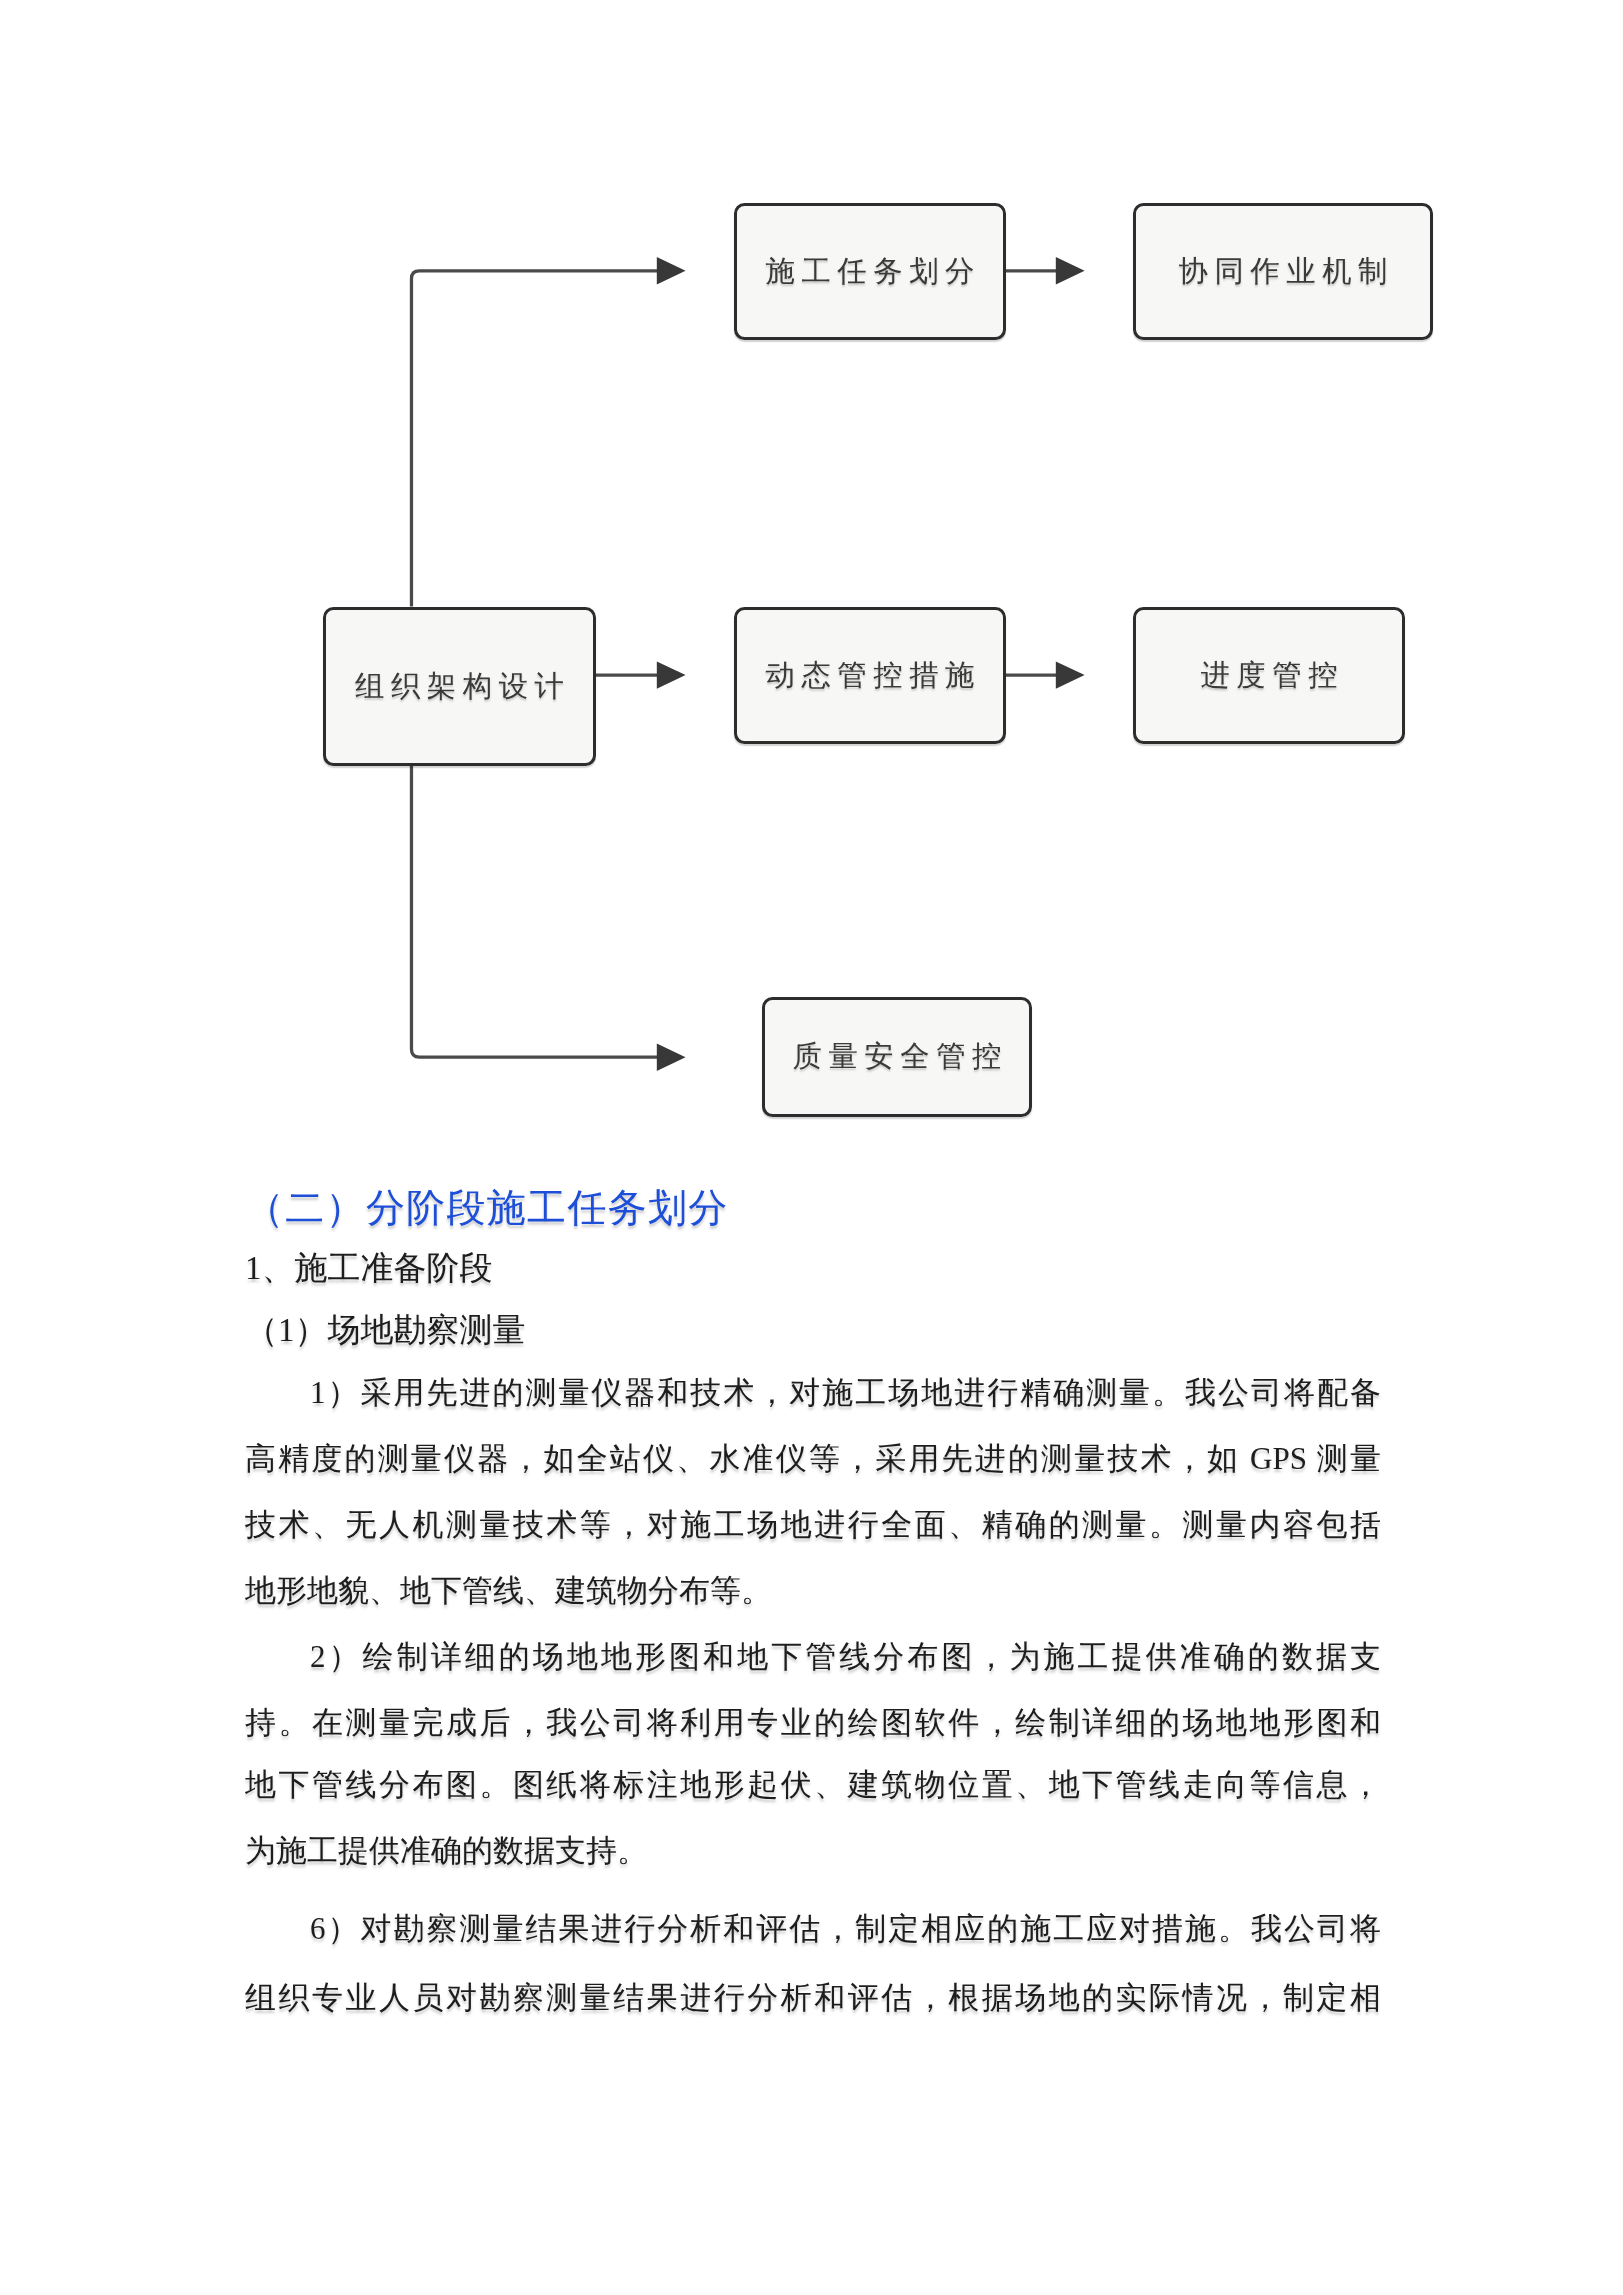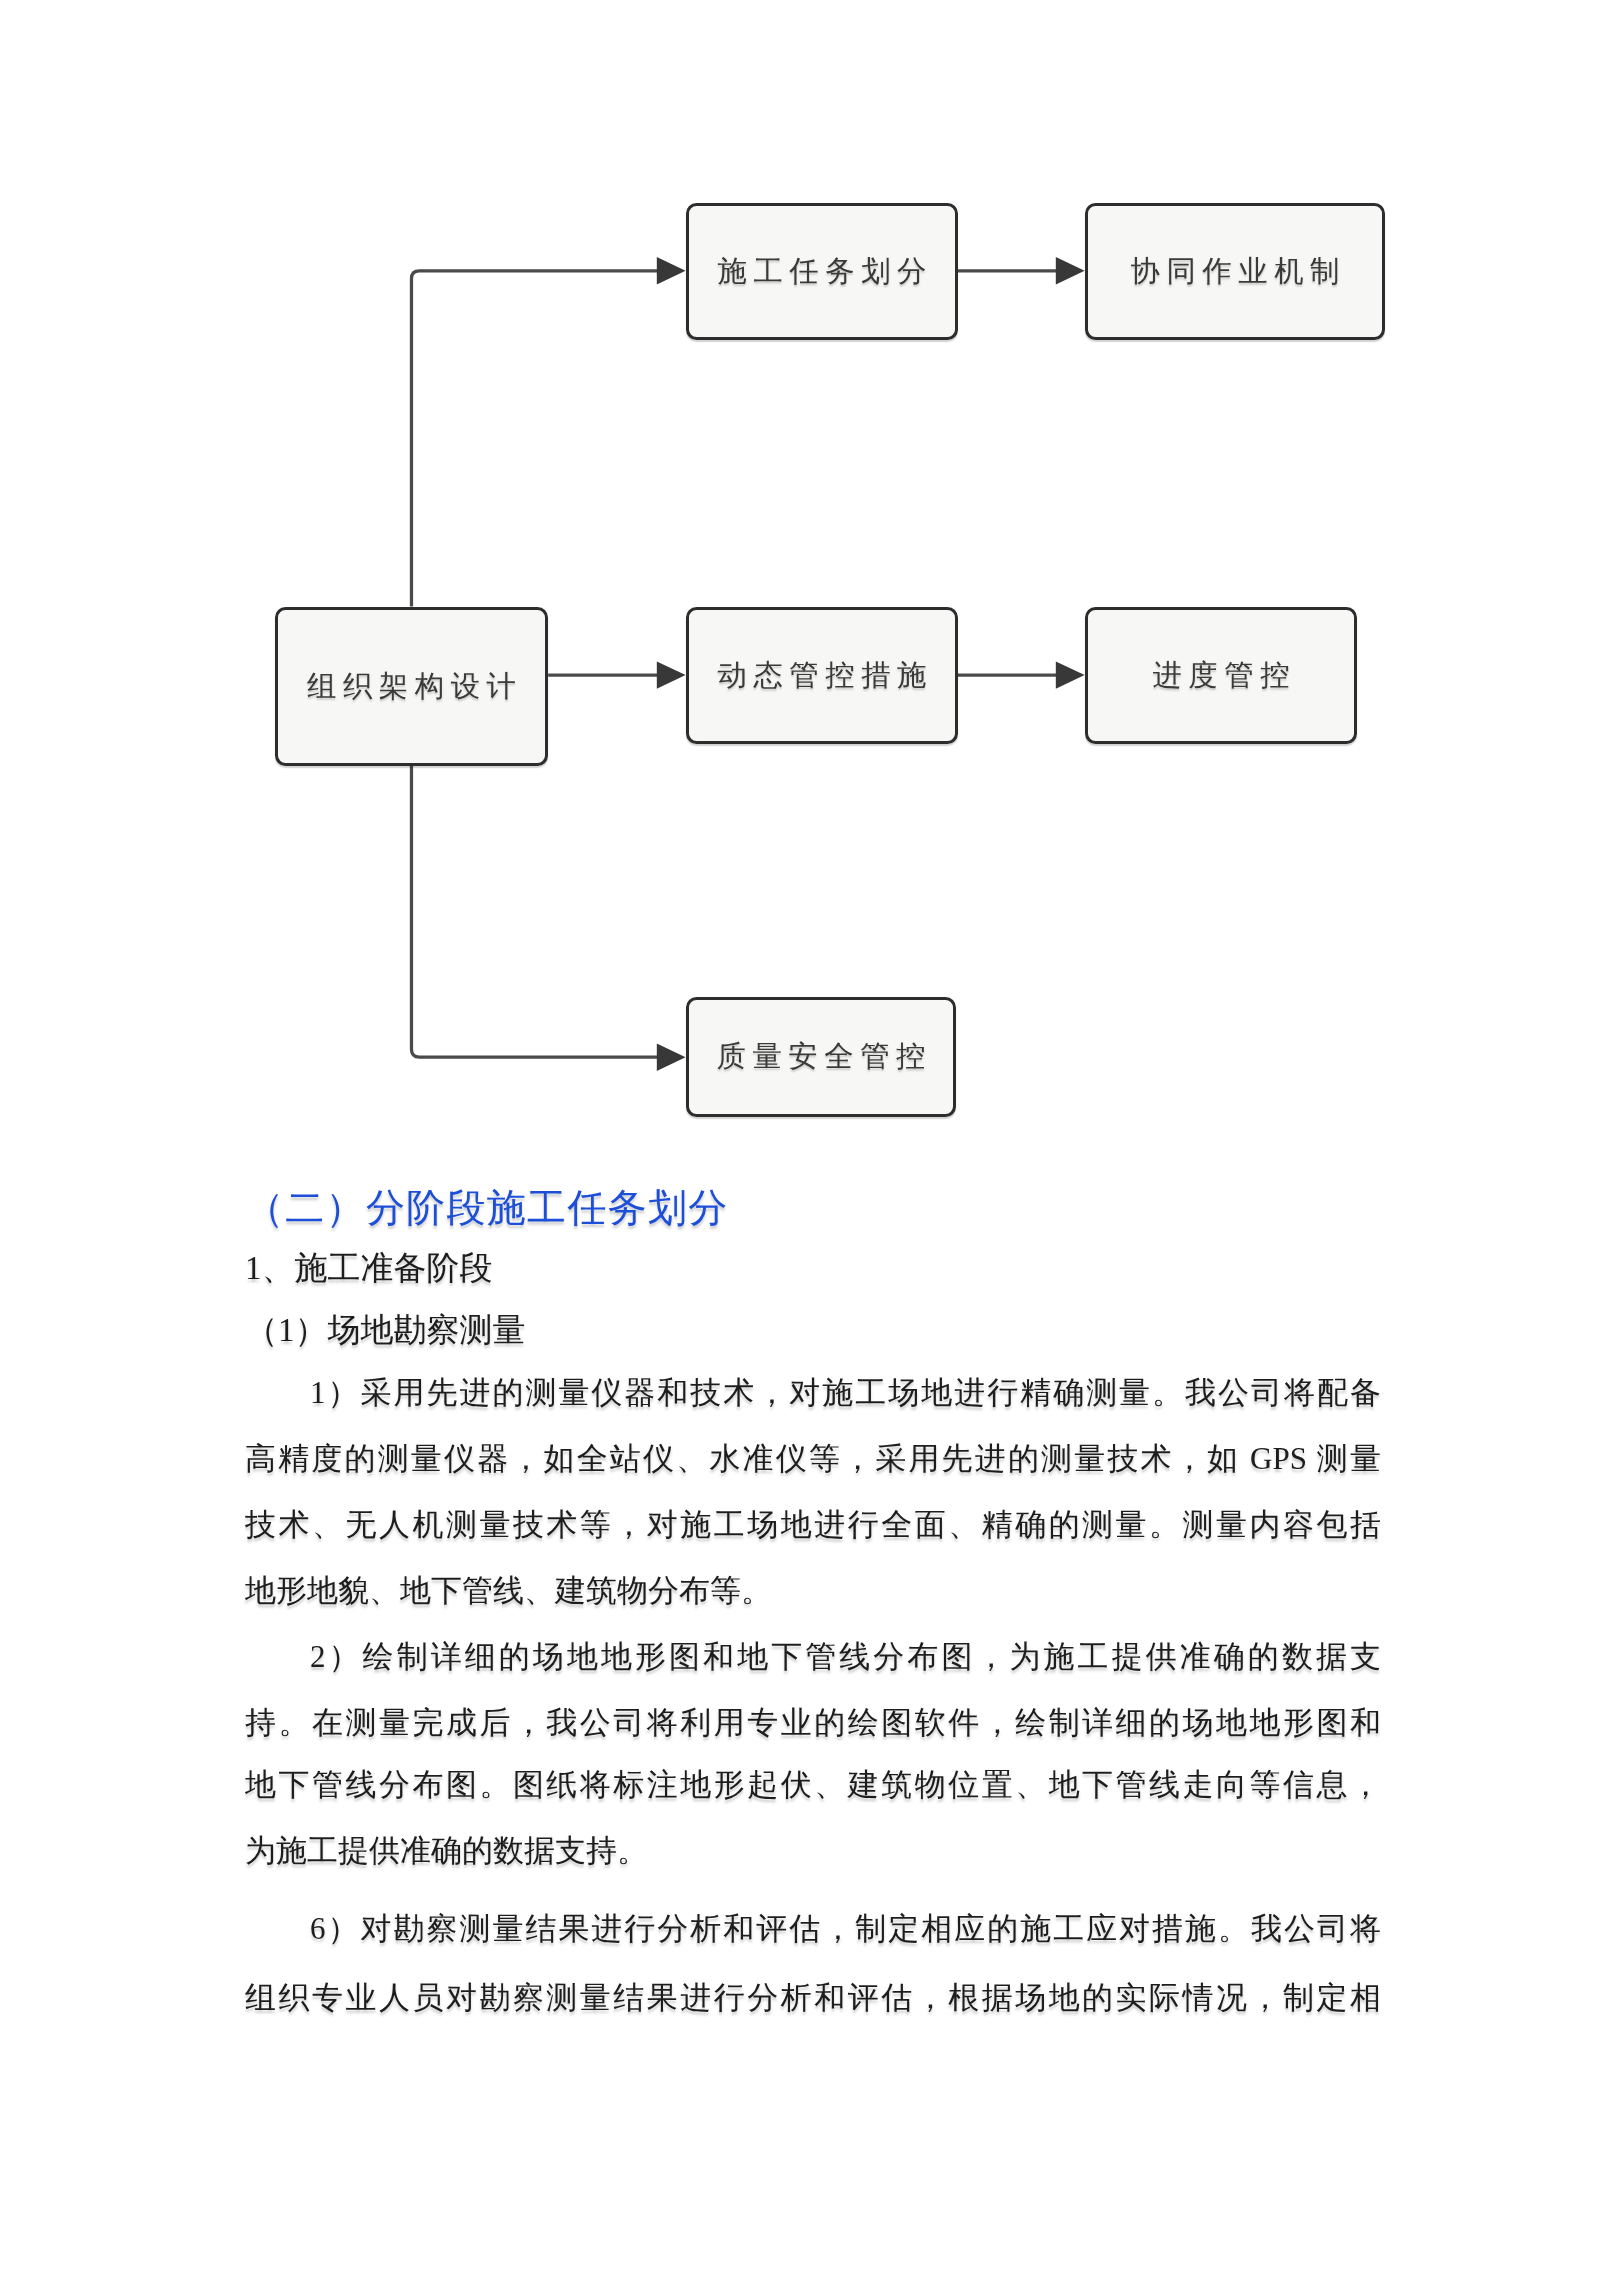--- a/index.html
+++ b/index.html
@@ -14,36 +14,37 @@
   .diagram{position:absolute;left:0;top:0;width:1623px;height:1171px;}
   .connectors{position:absolute;left:0;top:0;width:1623px;height:1171px;}
   .node{
     position:absolute;
     box-sizing:border-box;
     background:#f7f7f5;
     border:3.3px solid #2d2d2d;
     border-radius:10.5px;
     display:flex;align-items:center;justify-content:center;
     box-shadow:0 2px 1.3px rgba(0,0,0,0.18);
+    margin-left:48px;
   }
   .node .lbl{
     font-size:29.4px;
     letter-spacing:6.5px;
     text-indent:6.5px;
     color:#3a3a3a;
     white-space:nowrap;
     text-shadow:0 2px 2px rgba(60,60,60,0.25);
   }
   
   .n-org      {left:275px;  top:607px;  width:273px; height:159px;}
   .n-task     {left:686px; top:203px;  width:272px; height:137px;}
   .n-collab   {left:1085px; top:203px;  width:300px; height:137px;}
   .n-dynamic  {left:686px; top:607px;  width:272px; height:137px;text-align:center;}
   .n-progress {left:1085px; top:607px;  width:272px; height:137px;}
-  .n-quality  {left:686px; top:997px; width:270px; height:120px;}
+  .n-quality  {left:714px; top:997px; width:270px; height:120px;}
   
   .tl{
     position:absolute;
     left:245px;width:1136px;
     font-size:31px;line-height:42px;height:47px;
     color:#1d1d1d;
     white-space:nowrap;
     text-shadow:0 3.3px 2.6px rgba(50,50,50,0.25);
   }
   .just{white-space:normal;text-align:justify;text-align-last:justify;overflow:hidden;}

